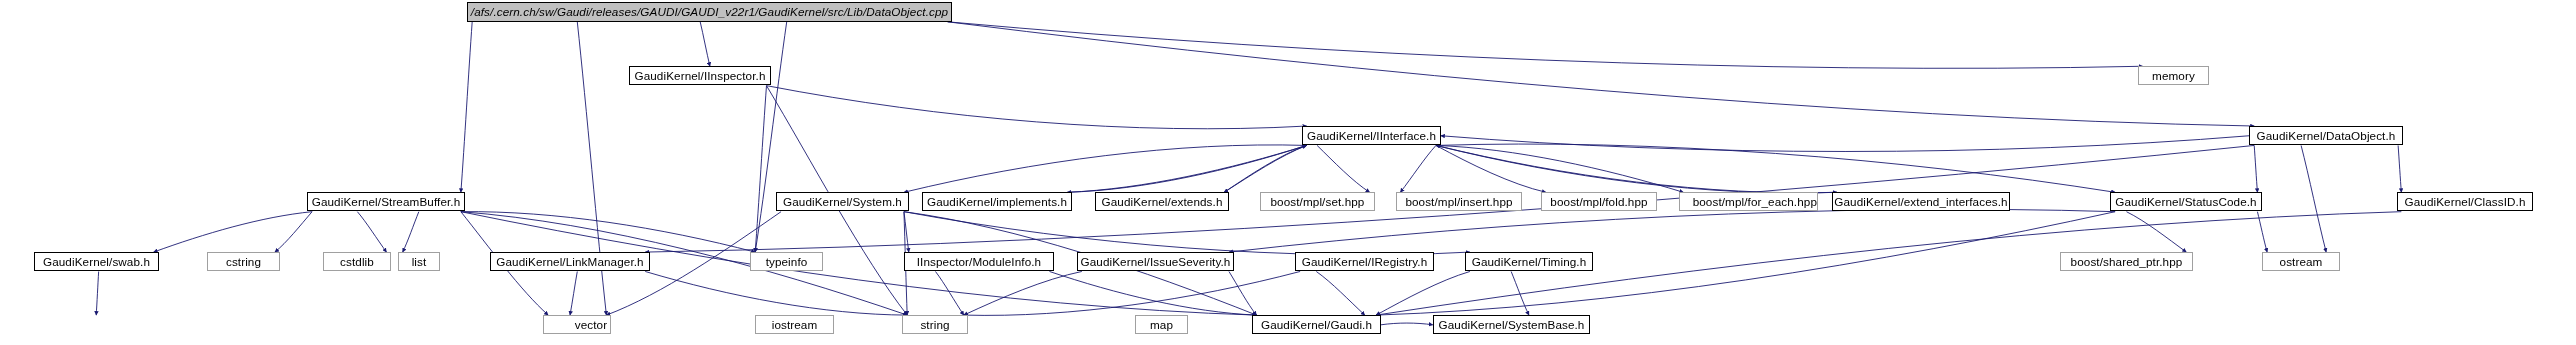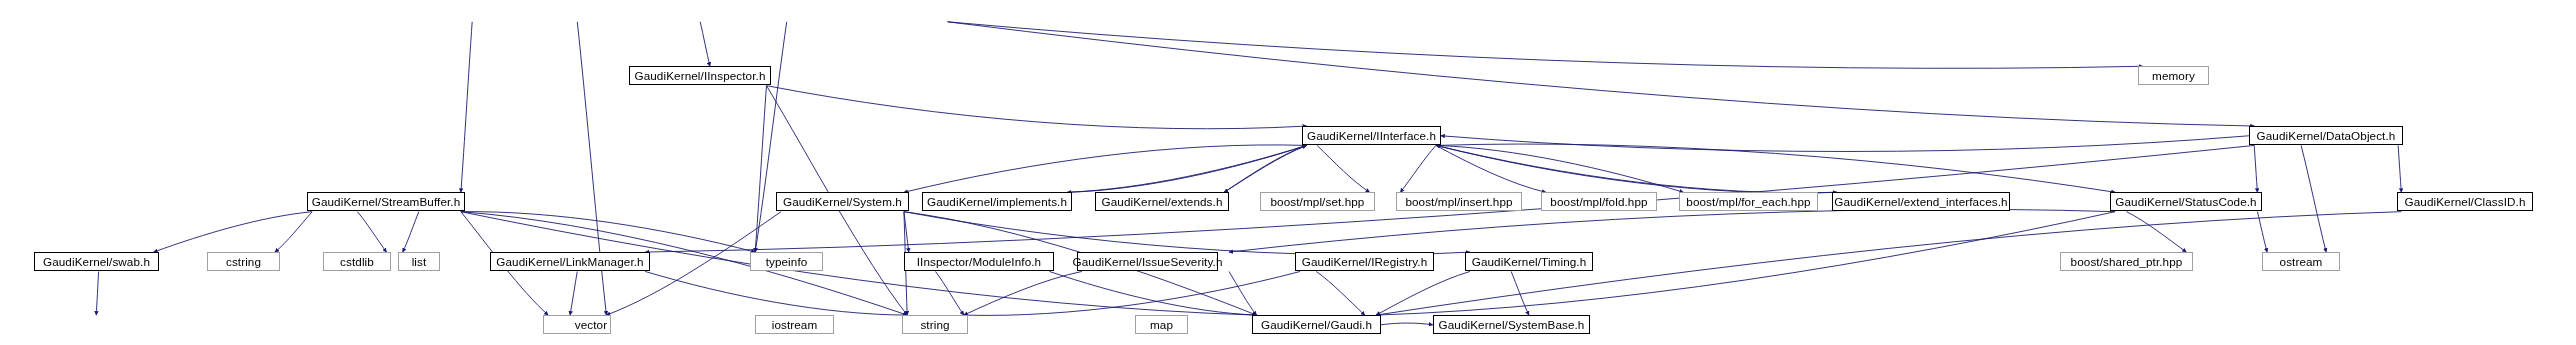--- a/index.html
+++ b/index.html
@@ -122,20 +122,23 @@
         <path d="M 1338 336 C 1291.28 345.63, 1238.72 368.31, 1192 390" marker-end="url(#arrow)"></path>
         <path d="M 1520 336 C 1530.88 353.72999999999996, 1543.12 376.40999999999997, 1554 390" marker-end="url(#arrow)"></path>
         <path d="M 1628 336 C 1647.2 349.5, 1668.8 372.18, 1688 390" marker-end="url(#arrow)"></path>
         <path d="M 1608 336 C 1474.88 370.91999999999996, 1325.12 393.6, 1192 390" marker-end="url(#arrow)"></path>
         <path d="M 1818 336 C 1780.88 346.97999999999996, 1739.12 369.65999999999997, 1702 390" marker-end="url(#arrow)"></path>
         <path d="M 1869 336 C 1876.04 353.19, 1883.96 375.87, 1891 390" marker-end="url(#arrow)"></path>
         <path d="M 1708 402 C 1728.48 399.12, 1751.52 399.12, 1772 402" marker-end="url(#arrow)"></path>
       </g>
   </svg>
   <div id="node-layer">
+      <div class="node root" style="left: 467px; top: 2.4px; width: 485px; height: 19.4px;">
+        <span class="node-label">/afs/.cern.ch/sw/Gaudi/releases/GAUDI/GAUDI_v22r1/GaudiKernel/src/Lib/DataObject.cpp</span>
+      </div>
       <div class="node external" style="left: 2138px; top: 66px; width: 71px; height: 19.4px;">
         <span class="node-label">memory</span>
       </div>
       <div class="node" style="left: 629px; top: 66px; width: 142px; height: 19.4px;">
         <span class="node-label">GaudiKernel/IInspector.h</span>
       </div>
       <div class="node" style="left: 1302px; top: 126px; width: 139px; height: 19.4px;">
         <span class="node-label">GaudiKernel/IInterface.h</span>
       </div>
       <div class="node" style="left: 2249px; top: 126px; width: 154px; height: 19.4px;">
@@ -155,21 +158,21 @@
       </div>
       <div class="node external" style="left: 1260px; top: 192px; width: 115px; height: 19.4px;">
         <span class="node-label">boost/mpl/set.hpp</span>
       </div>
       <div class="node external" style="left: 1396px; top: 192px; width: 126px; height: 19.4px;">
         <span class="node-label">boost/mpl/insert.hpp</span>
       </div>
       <div class="node external" style="left: 1541px; top: 192px; width: 116px; height: 19.4px;">
         <span class="node-label">boost/mpl/fold.hpp</span>
       </div>
-      <div class="node external" style="left: 1679px; top: 192px; width: 139px; height: 19.4px;">
+      <div class="node external" style="left: 1679px; top: 192px; width: 139px; height: 19.4px; justify-content: flex-end;">
         <span class="node-label">boost/mpl/for_each.hpp</span>
       </div>
       <div class="node" style="left: 1832px; top: 192px; width: 178px; height: 19.4px;">
         <span class="node-label">GaudiKernel/extend_interfaces.h</span>
       </div>
       <div class="node" style="left: 2110px; top: 192px; width: 152px; height: 19.4px;">
         <span class="node-label">GaudiKernel/StatusCode.h</span>
       </div>
       <div class="node" style="left: 2397px; top: 192px; width: 136px; height: 19.4px;">
         <span class="node-label">GaudiKernel/ClassID.h</span>
@@ -188,21 +191,21 @@
       </div>
       <div class="node" style="left: 490px; top: 252px; width: 160px; height: 19.4px;">
         <span class="node-label">GaudiKernel/LinkManager.h</span>
       </div>
       <div class="node external" style="left: 750px; top: 252px; width: 73px; height: 19.4px;">
         <span class="node-label">typeinfo</span>
       </div>
       <div class="node" style="left: 904px; top: 252px; width: 150px; height: 19.4px;">
         <span class="node-label">IInspector/ModuleInfo.h</span>
       </div>
-      <div class="node" style="left: 1077px; top: 252px; width: 141px; height: 19.4px;">
+      <div class="node" style="left: 1077px; top: 252px; width: 157px; height: 19.4px;">
         <span class="node-label">GaudiKernel/IssueSeverity.h</span>
       </div>
       <div class="node" style="left: 1295px; top: 252px; width: 139px; height: 19.4px;">
         <span class="node-label">GaudiKernel/IRegistry.h</span>
       </div>
       <div class="node" style="left: 1465px; top: 252px; width: 128px; height: 19.4px;">
         <span class="node-label">GaudiKernel/Timing.h</span>
       </div>
       <div class="node external" style="left: 2060px; top: 252px; width: 133px; height: 19.4px;">
         <span class="node-label">boost/shared_ptr.hpp</span>

